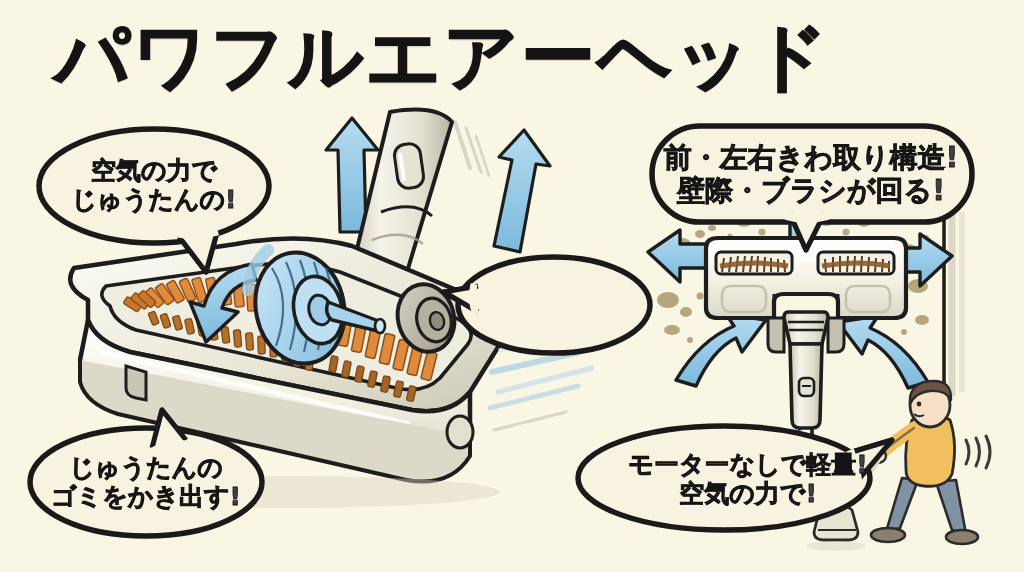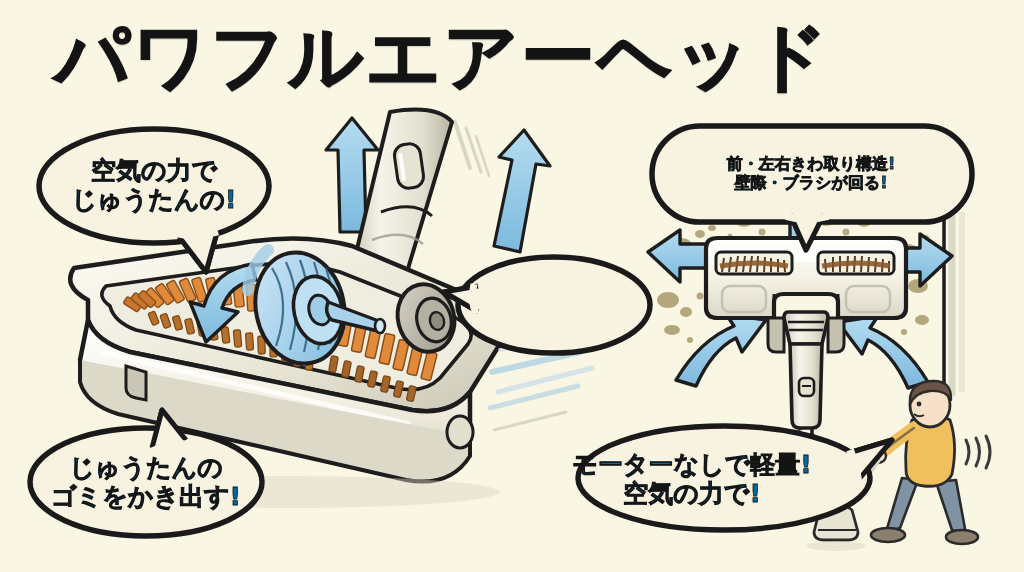--- a/index.html
+++ b/index.html
@@ -29,33 +29,33 @@
     text-shadow:0 2px 0 rgba(0,0,0,.12);
     white-space:nowrap;
   }
 
   
   .bub{
     position:absolute;
     display:flex;flex-direction:column;
     align-items:center;justify-content:center;
     font-weight:bold;
-    color:#0369a1;
+    color:#404040;
     line-height:1.18;
     text-align:center;
     white-space:nowrap;
     -webkit-text-stroke:.8px #141414;
   }
   .bub span{display:block;}
 
   #bub-air        {left:48px;  top:133px; width:212px; height:104px; font-size:25px;}
   #bub-windmill   {left:462px; top:266px; width:182px; height:78px;  font-size:23px;}
-  #bub-edge       {left:658px; top:132px; width:306px; height:84px;  font-size:16px;}
+  #bub-edge       {left:658px; top:132px; width:306px; height:84px;  font-size:28px;}
   #bub-carpet     {left:40px;  top:440px; width:212px; height:84px;  font-size:25px;}
-  #bub-light      {left:556px; top:438px; width:272px; height:82px;  font-size:25px;}
+  #bub-light      {left:612px; top:438px; width:272px; height:82px;  font-size:25px;}
 </style>
 </head>
 <body>
 
 <div id="stage">
 
   <svg id="art" viewBox="0 0 1024 572" xmlns="http://www.w3.org/2000/svg">
     <defs>
       <linearGradient id="bodyGrad" x1="0" y1="0" x2="0" y2="1">
         <stop offset="0%" stop-color="#ffffff"></stop>

